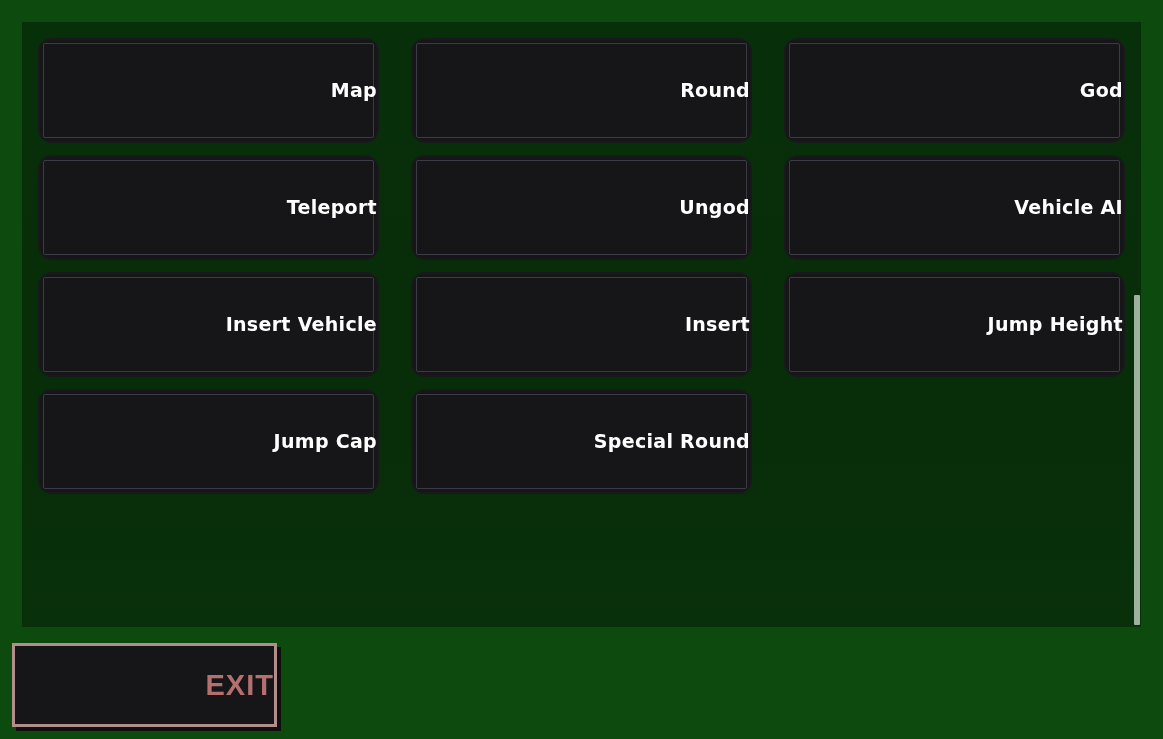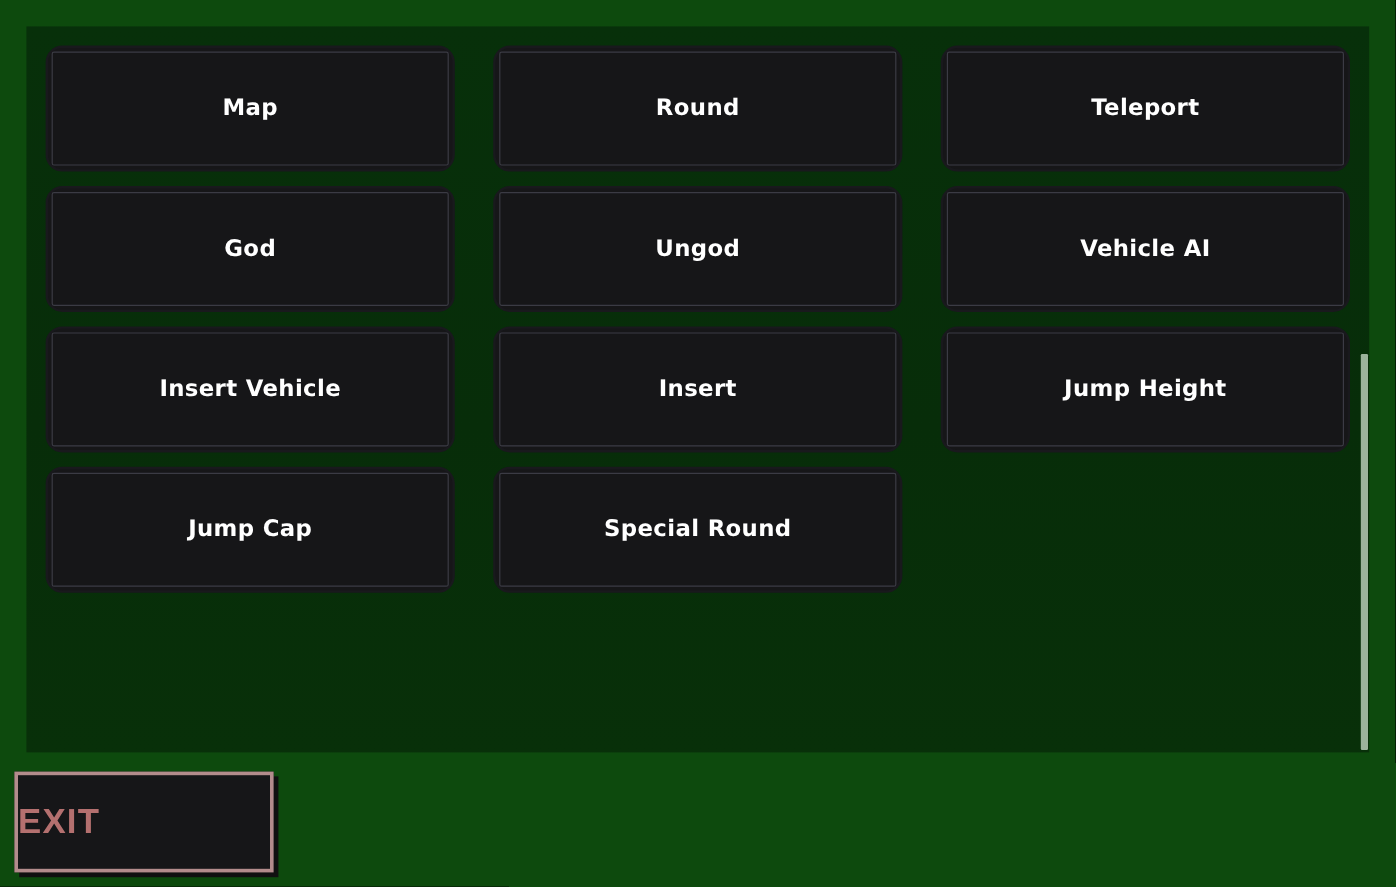--- a/index.html
+++ b/index.html
@@ -53,21 +53,21 @@
 
   .btn {
     position: relative;
     height: 105px;
     background: #161618;
     border: 2px solid #19191d;
     border-radius: 14px;
     box-sizing: border-box;
     display: flex;
     align-items: center;
-    justify-content: center;
+    justify-content: flex-end;
     cursor: pointer;
   }
   .btn::before {
     content: "";
     position: absolute;
     left: 3px;
     top: 3px;
     right: 3px;
     bottom: 3px;
     border: 1px solid #3b3b44;
@@ -103,29 +103,29 @@
     background: #9cb29c;
     border-radius: 1px;
     cursor: pointer;
   }
 
   
   .exit-button {
     position: absolute;
     left: 12px;
     top: 643px;
-    width: 216px;
+    width: 265px;
     height: 84px;
     background: #161618;
     border: 3px solid #b38c8c;
     box-shadow: 4px 4px 0 #101010;
     box-sizing: border-box;
     display: flex;
     align-items: center;
-    justify-content: flex-start;
+    justify-content: flex-end;
     cursor: pointer;
   }
   .exit-label {
     color: #b4706f;
     font-size: 29px;
     font-weight: bold;
     letter-spacing: 1px;
     font-family: "Liberation Sans", sans-serif;
   }
 </style>
@@ -141,26 +141,26 @@
             <span class="btn-label">Map</span>
           </div>
         </div>
         <div class="cell">
           <div class="btn">
             <span class="btn-label">Round</span>
           </div>
         </div>
         <div class="cell">
           <div class="btn">
+            <span class="btn-label">God</span>
+          </div>
+        </div>
+        <div class="cell">
+          <div class="btn">
             <span class="btn-label">Teleport</span>
-          </div>
-        </div>
-        <div class="cell">
-          <div class="btn">
-            <span class="btn-label">God</span>
           </div>
         </div>
         <div class="cell">
           <div class="btn">
             <span class="btn-label">Ungod</span>
           </div>
         </div>
         <div class="cell">
           <div class="btn">
             <span class="btn-label">Vehicle AI</span>

